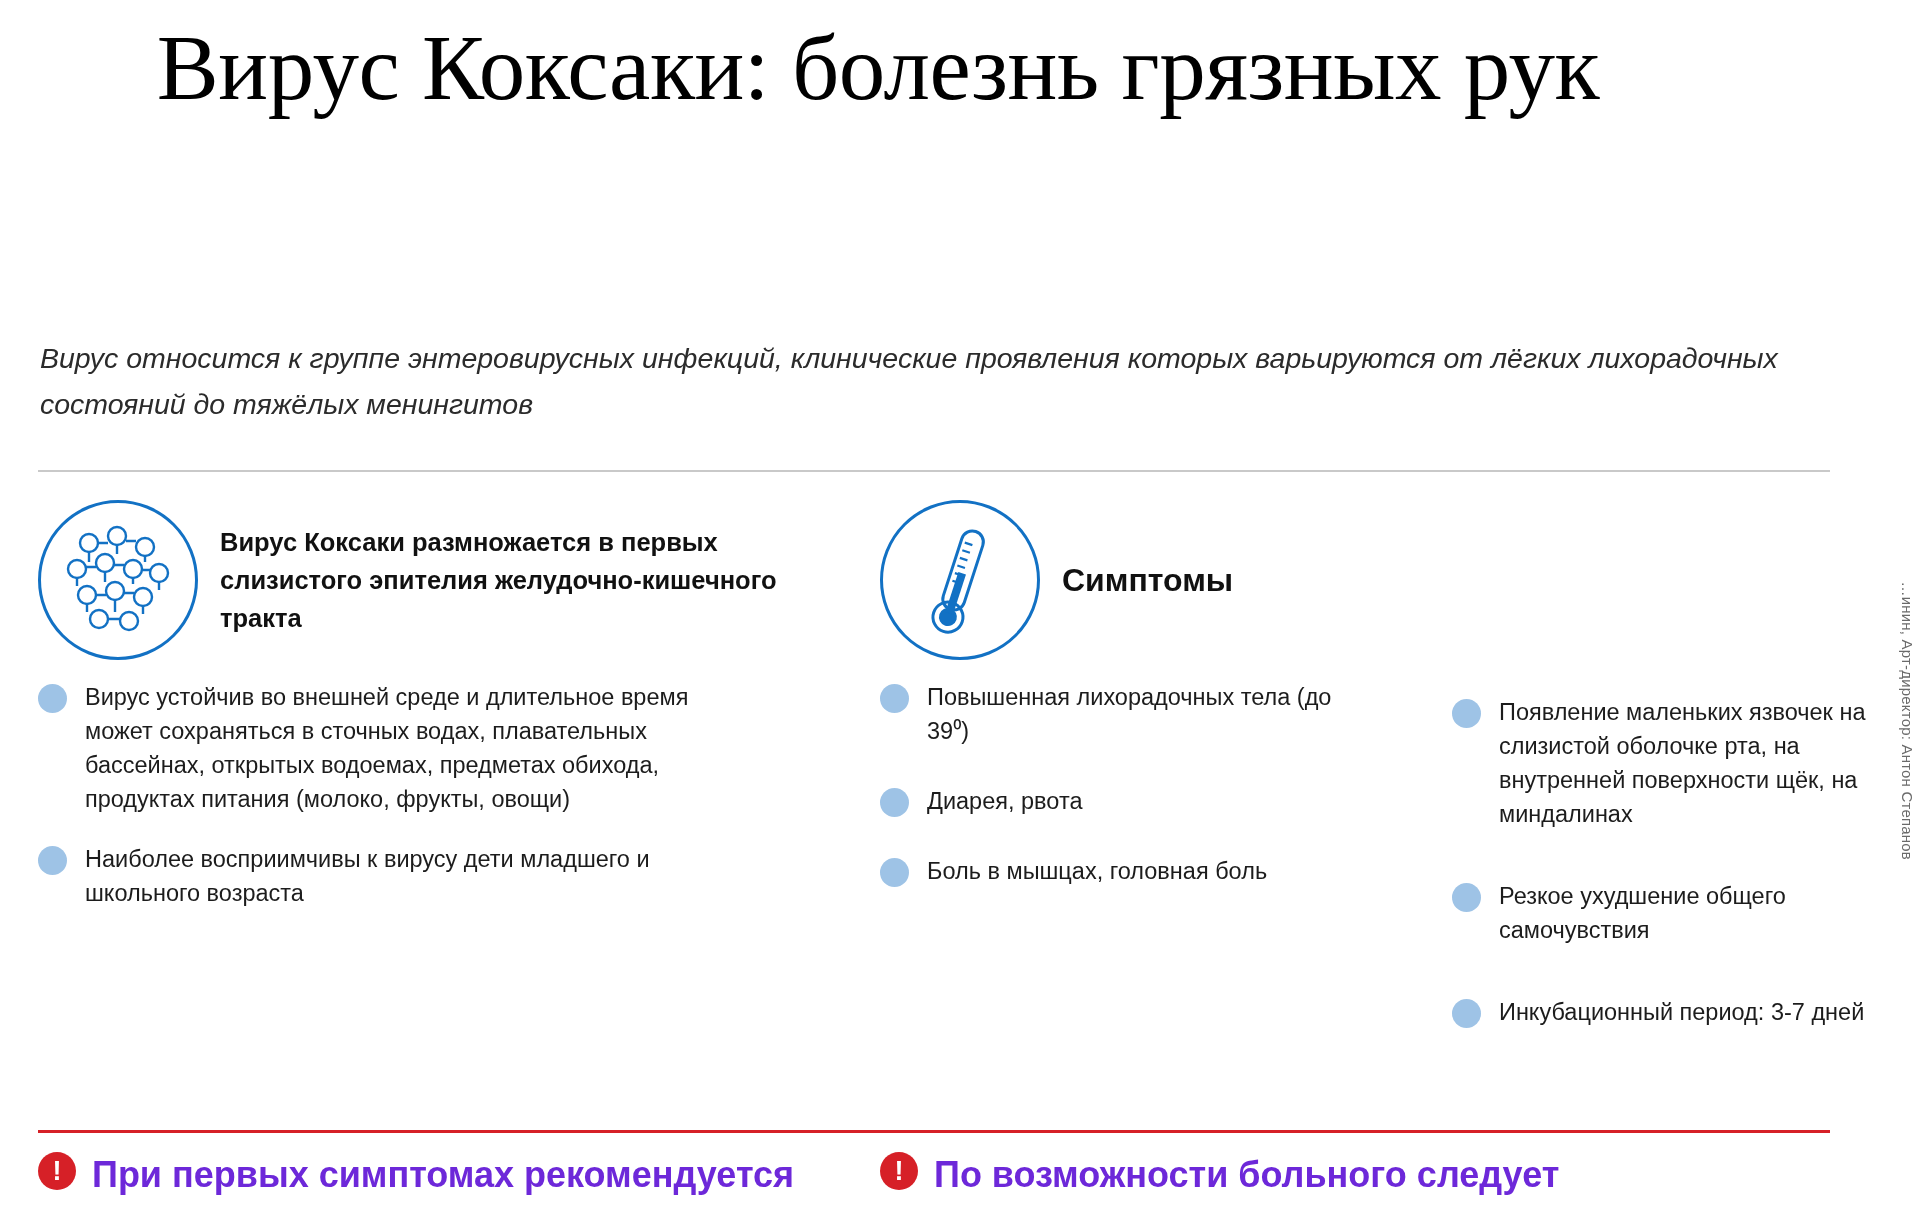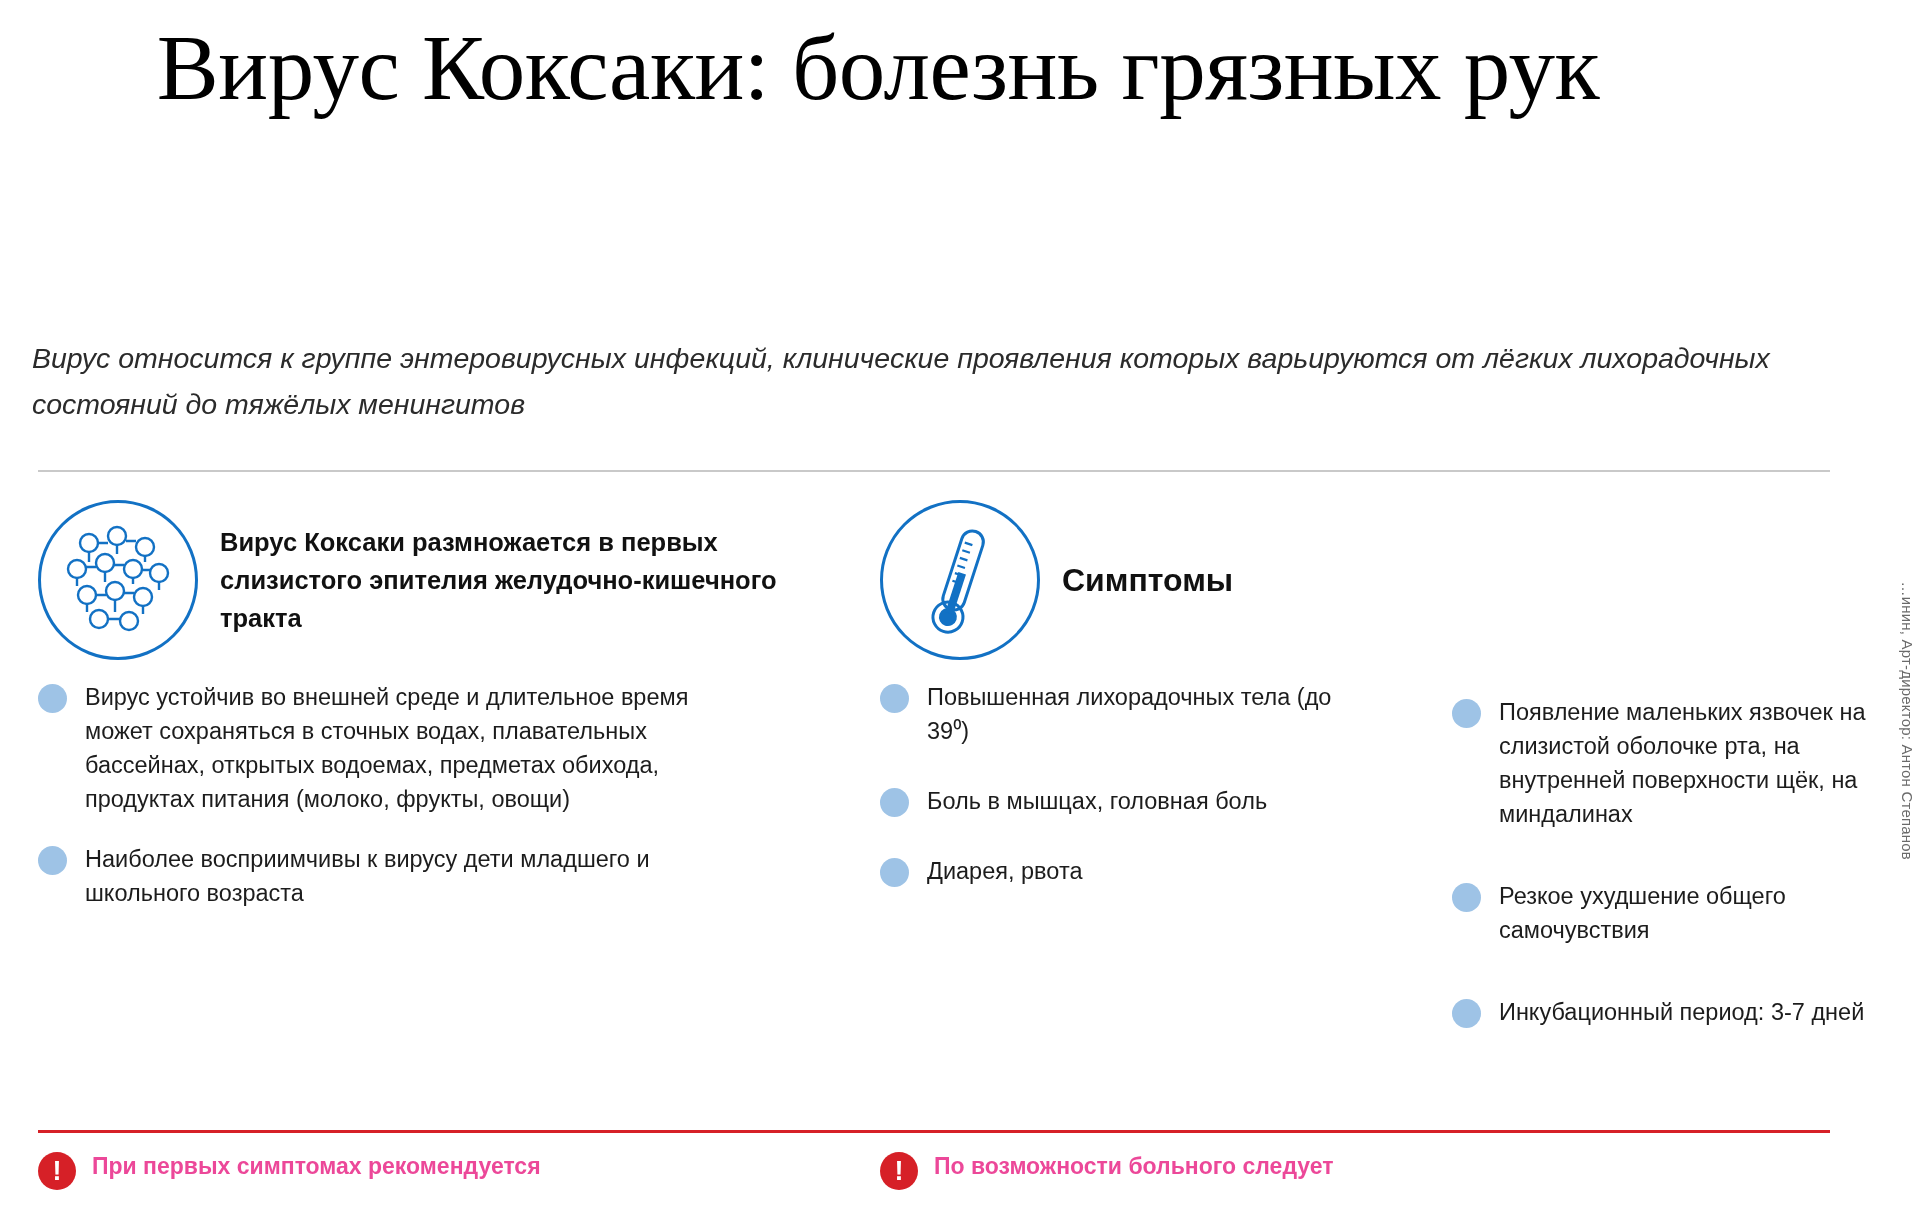--- a/index.html
+++ b/index.html
@@ -34,21 +34,21 @@
     font-size: 93px;
     line-height: 1.07;
     font-weight: 400;
     letter-spacing: -0.5px;
     color: #000000;
     text-align: center;
   }
 
   .subtitle {
     position: absolute;
-    left: 32px;
+    left: 40px;
     top: 335px;
     width: 1760px;
     font-family: "Liberation Sans", sans-serif;
     font-style: italic;
     font-size: 28.5px;
     line-height: 1.62;
     color: #2b2b2b;
   }
 
   .divider-top {
@@ -154,23 +154,23 @@
     border-radius: 50%;
     background: #d62027;
     color: #ffffff;
     font-weight: bold;
     font-size: 27px;
     line-height: 38px;
     text-align: center;
     flex: 0 0 38px;
   }
   .footer-text {
-    color: #ec4899;
+    color: #6d28d9;
     font-weight: bold;
-    font-size: 23px;
+    font-size: 36px;
     line-height: 1.25;
   }
 
   
   .credit {
     position: absolute;
     right: 4px;
     top: 860px;
     transform: rotate(90deg);
     transform-origin: right top;
@@ -249,25 +249,25 @@
       <div class="head-text simple">Симптомы</div>
     </div>
 
     <div class="bullets">
       <div class="bullet-item">
         <span class="dot"></span>
         <span class="bullet-text">Повышенная лихорадочных тела (до 39⁰)</span>
       </div>
       <div class="bullet-item">
         <span class="dot"></span>
+        <span class="bullet-text">Диарея, рвота</span>
+      </div>
+      <div class="bullet-item">
+        <span class="dot"></span>
         <span class="bullet-text">Боль в мышцах, головная боль</span>
-      </div>
-      <div class="bullet-item">
-        <span class="dot"></span>
-        <span class="bullet-text">Диарея, рвота</span>
       </div>
     </div>
   </div>
 
   <div class="col col-3">
     <div class="bullets" style="margin-top:195px">
       <div class="bullet-item">
         <span class="dot"></span>
         <span class="bullet-text">Появление маленьких язвочек на слизистой оболочке рта, на внутренней поверхности щёк, на миндалинах</span>
       </div>

